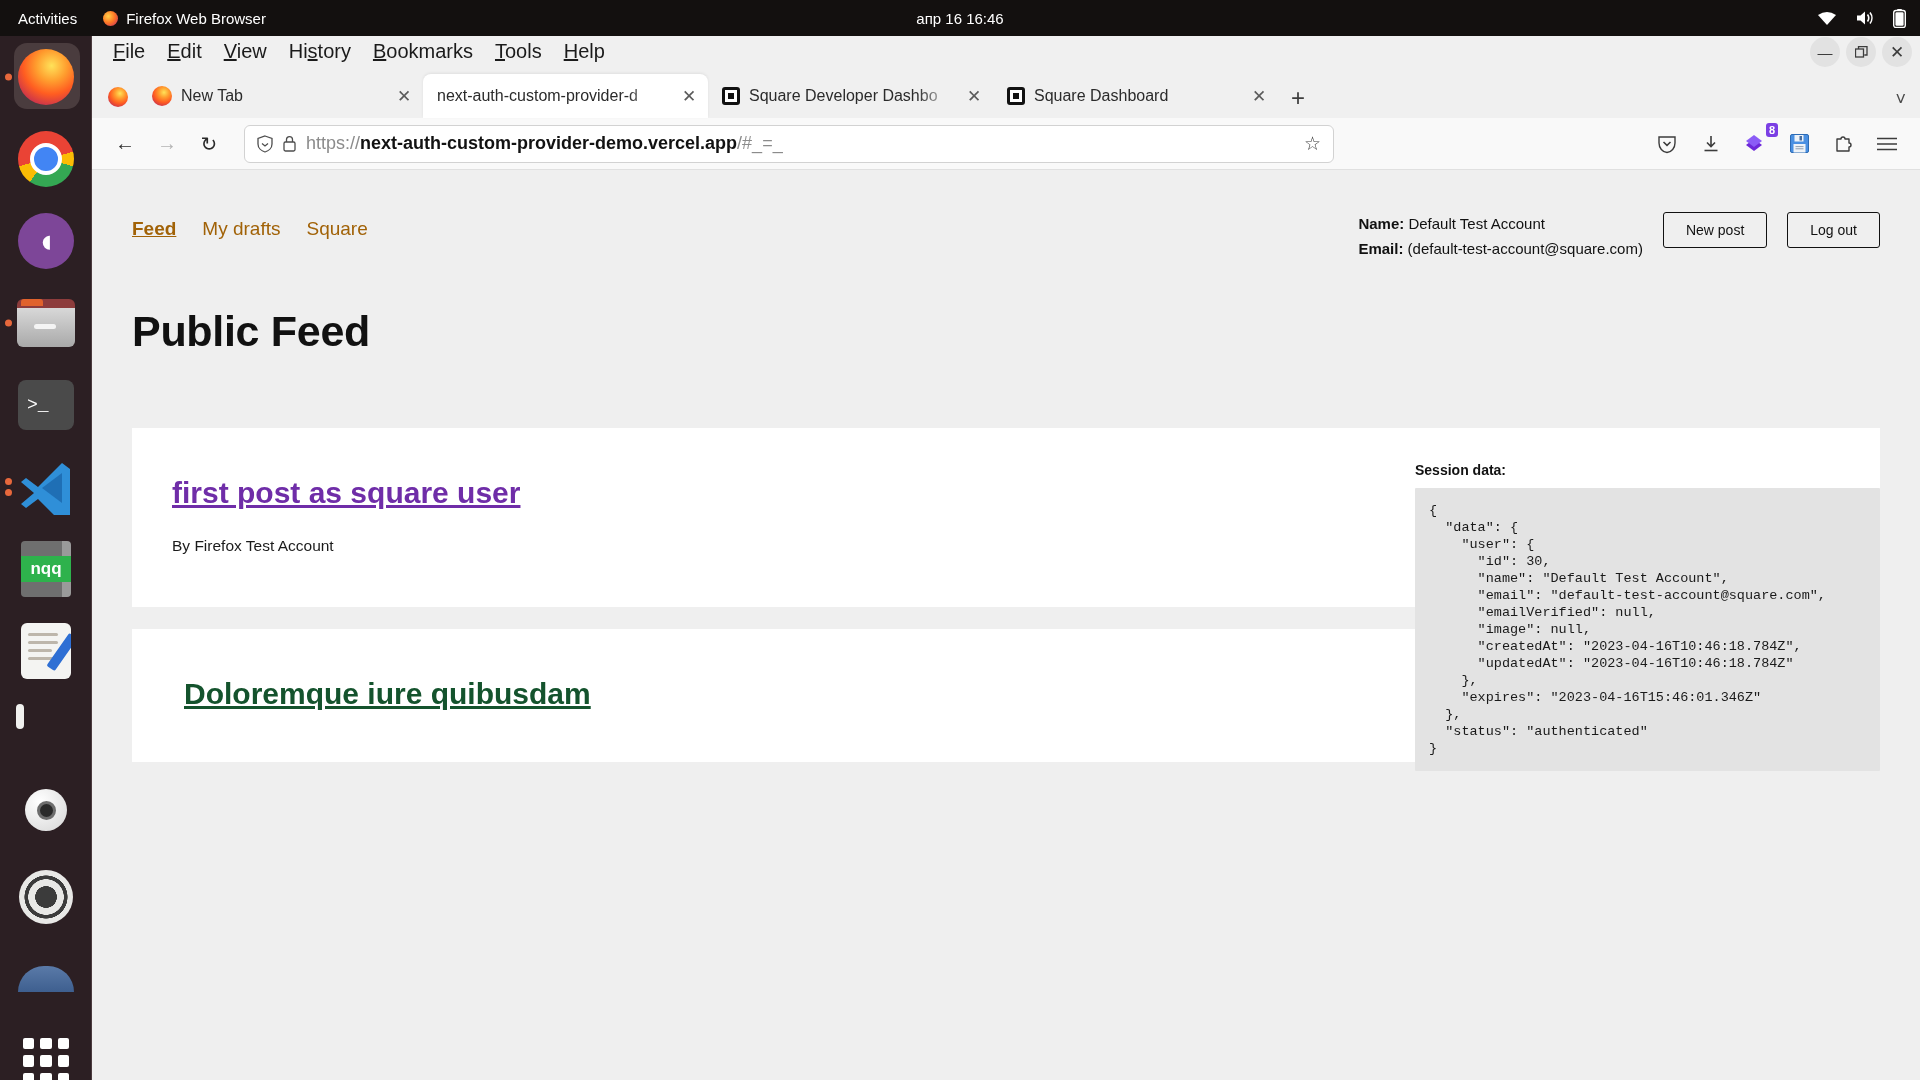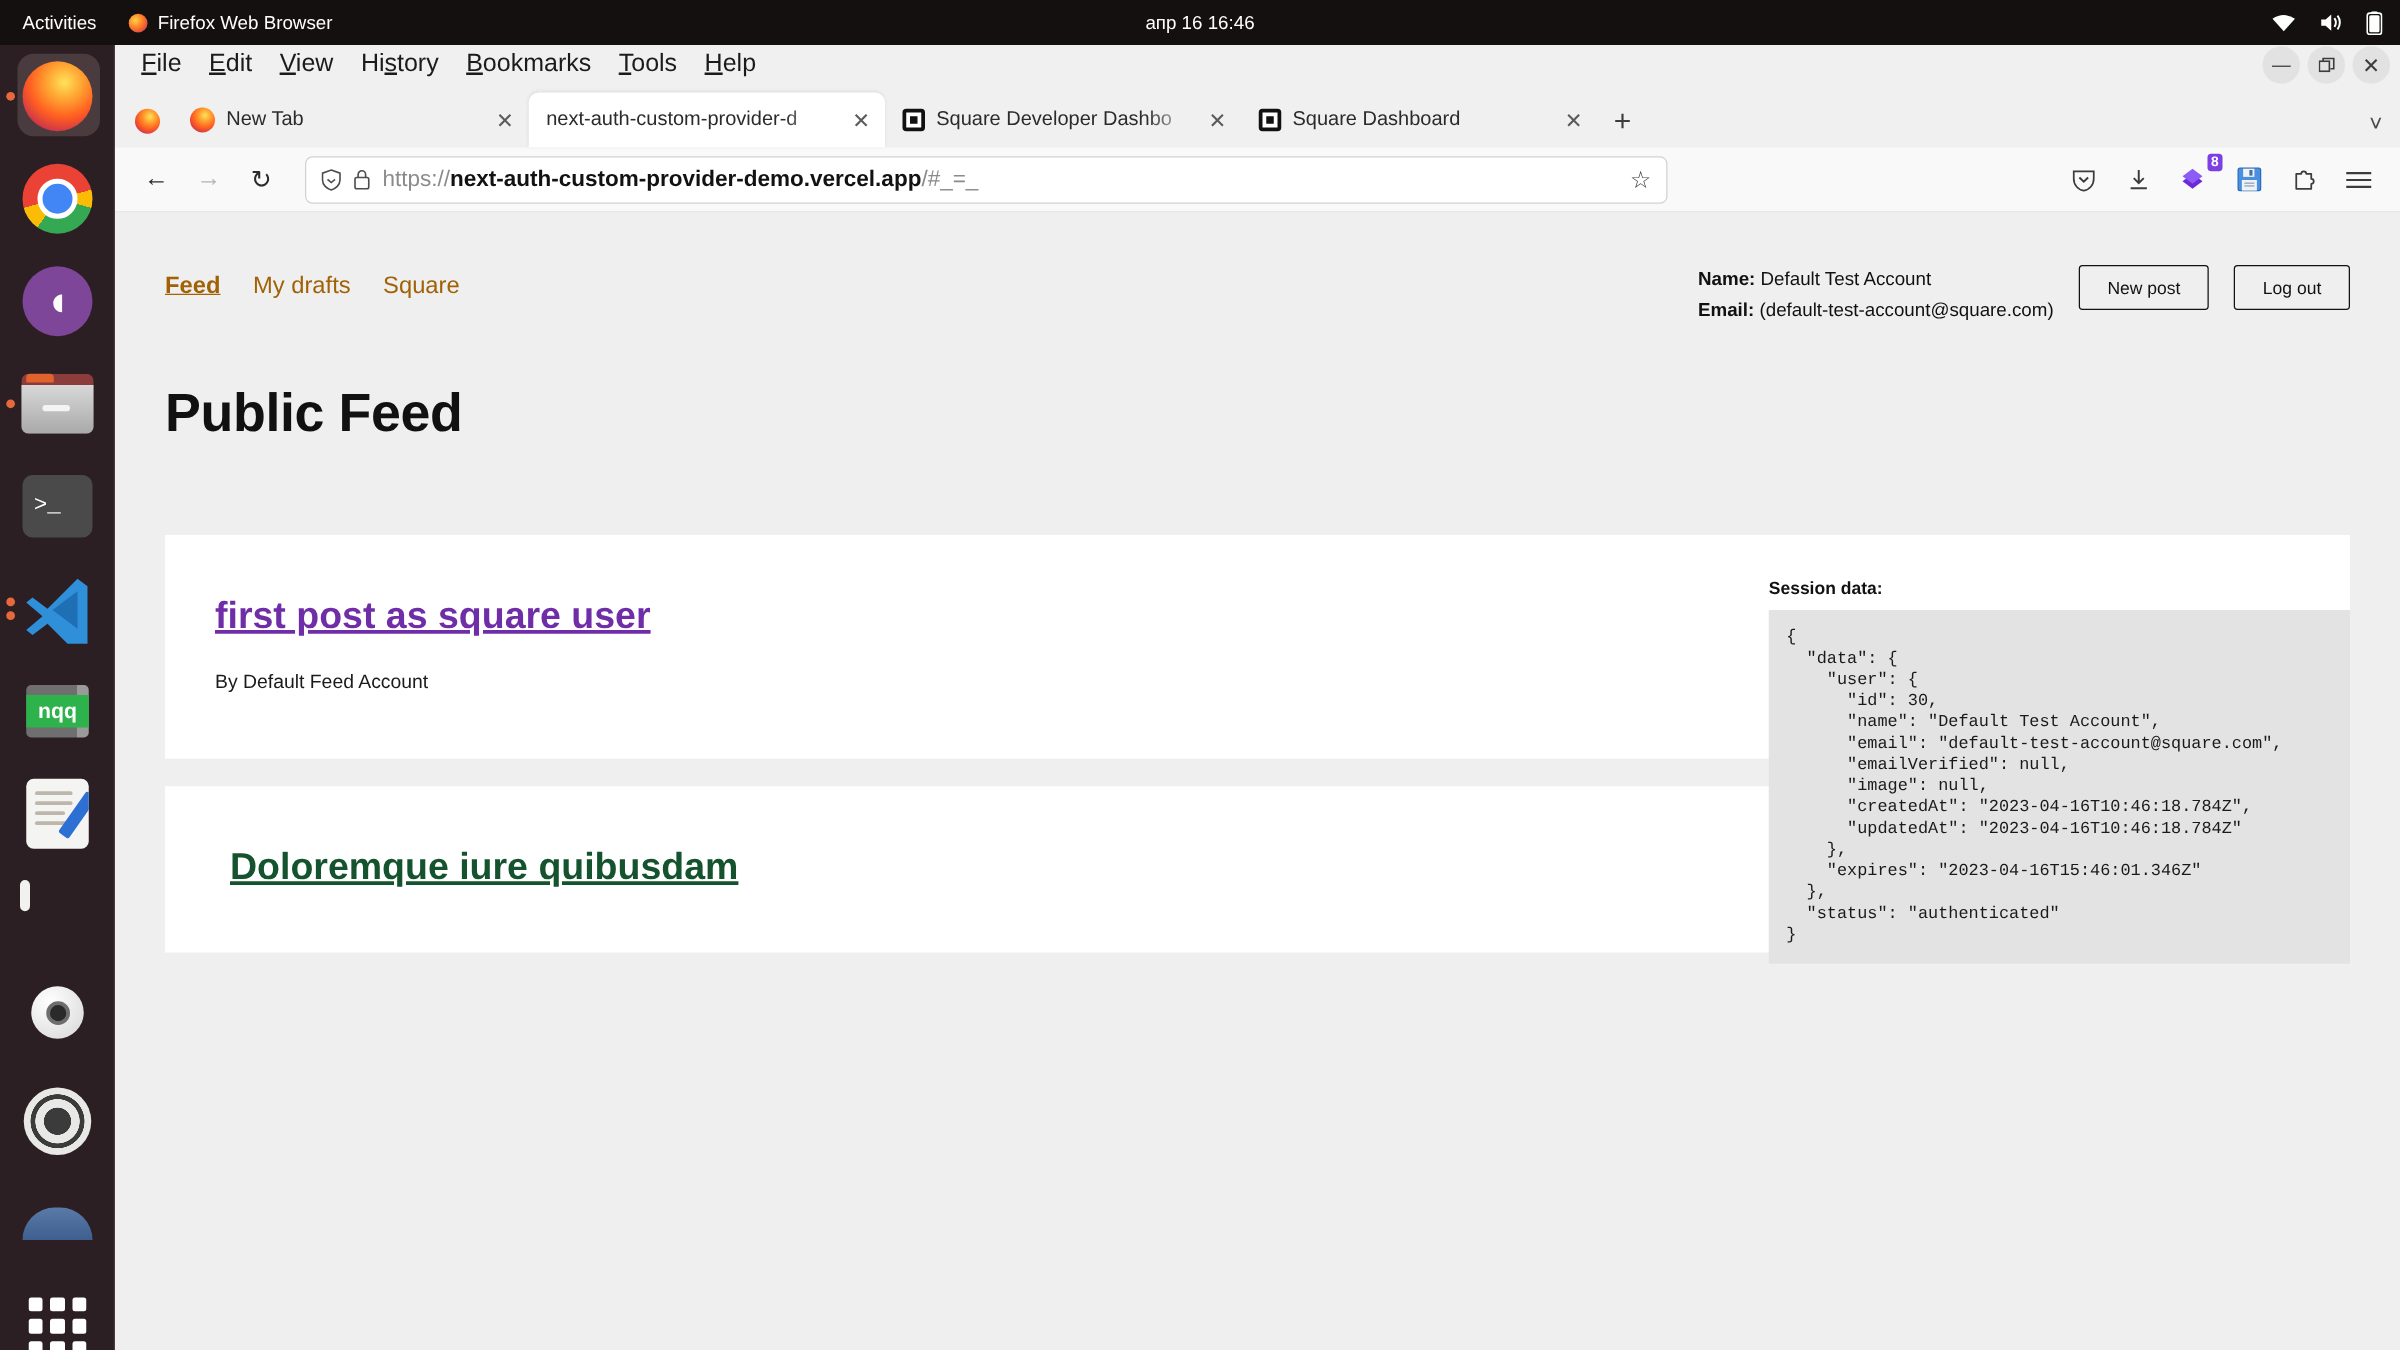--- a/index.html
+++ b/index.html
@@ -79,21 +79,21 @@
     background: linear-gradient(#d8d8d8, #a9a9a9); position: relative; z-index:2;
     border-top: 9px solid #8d3c3c; }
   .ic-files::before { content:""; position:absolute; top:-9px; left:4px;
     width: 22px; height: 7px; background:#e0622c; border-radius: 3px 3px 0 0; }
   .ic-files::after { content:""; position:absolute; top:16px; left:17px;
     width: 22px; height: 5px; background:#f4f4f4; border-radius: 3px; }
   .ic-term { width: 56px; height: 50px; border-radius: 8px; background: #4a4a4a;
     color: #fff; font-family: "Liberation Mono", monospace; font-size: 18px;
     display: flex; align-items: center; padding-left: 9px; position: relative; z-index:2; }
   .ic-code { width: 56px; height: 56px; position: relative; z-index: 2; }
-  .ic-nqq { width: 50px; height: 42px; border-radius: 4px;
+  .ic-nqq { width: 50px; height: 56px; border-radius: 4px;
     background: linear-gradient(90deg,#6f6f6f 0 82%, #9a9a9a 82% 100%);
     display:flex; align-items:center; position:relative; z-index:2; }
   .ic-nqq span { background:#2eb24c; color:#fff; font-size: 17px; font-weight:bold;
     width:100%; text-align:center; padding: 3px 0; }
   .ic-text { width: 50px; height: 56px; border-radius: 6px; background:#f4f4f2;
     position: relative; z-index: 2; overflow:hidden; }
   .ic-text i { position:absolute; left:7px; display:block; height:3px; background:#bdb6ab; border-radius:2px; }
   .ic-pencil { position:absolute; right:4px; top:9px; width:10px; height:40px;
     background: linear-gradient(#2e6fd4,#2e6fd4); transform: rotate(35deg); border-radius:2px; }
   .ic-monitor { width: 60px; height: 50px; position: relative; z-index:2; }
@@ -539,21 +539,21 @@
   },
   "status": "authenticated"
 }</pre>
     </div>
 
     <div id="feed-title">Public Feed</div>
 
     <div id="posts">
       <div class="post-card">
         <a class="post-title visited">first post as square user</a>
-        <div class="post-author">By Default Feed Account</div>
+        <div class="post-author">By Firefox Test Account</div>
       </div>
 
       <div class="post-card">
         <a class="post-title unvisited">Doloremque iure quibusdam</a>
       </div>
     </div>
 
   </div>
 </div>
 

